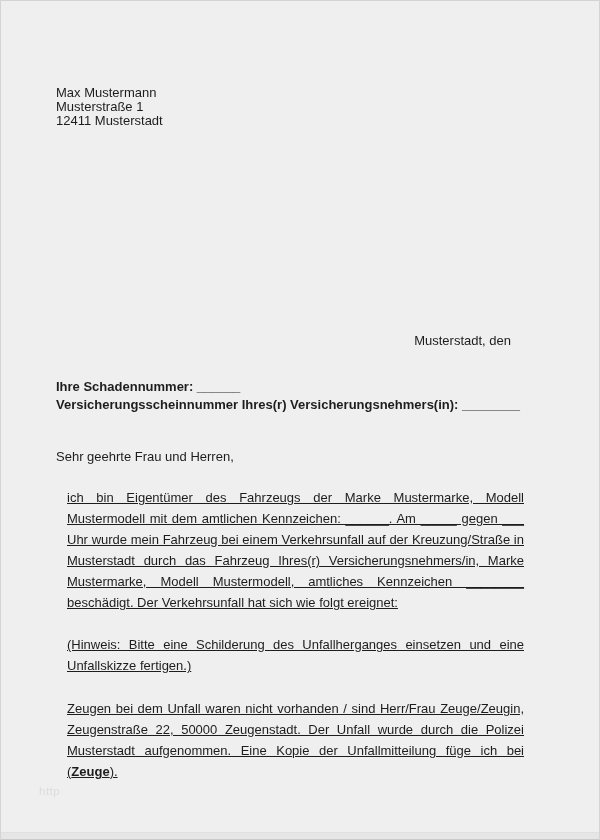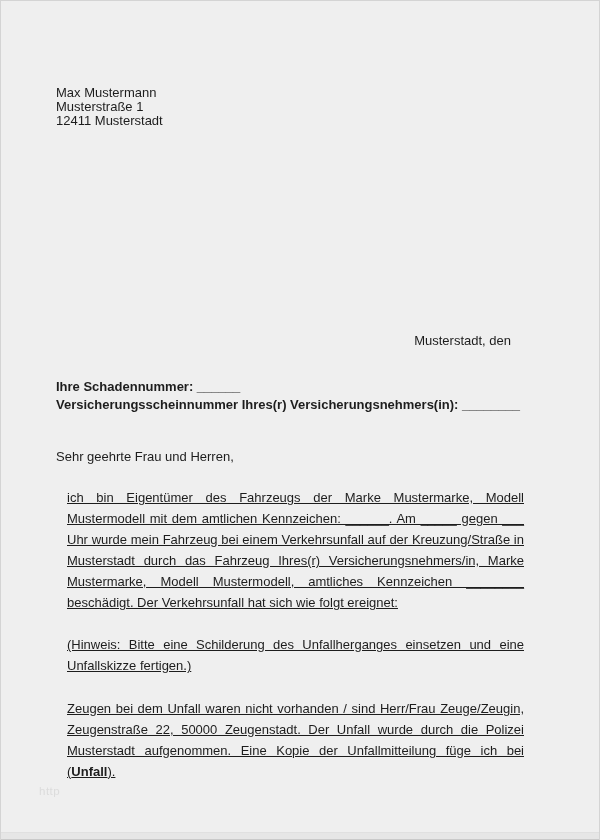--- a/index.html
+++ b/index.html
@@ -64,19 +64,19 @@
     <div>Ihre Schadennummer: ______</div>
     <div>Versicherungsscheinnummer Ihres(r) Versicherungsnehmers(in): ________</div>
   </div>
 
   <div class="salutation">Sehr geehrte Frau und Herren,</div>
 
   <div class="para para-1">ich bin Eigentümer des Fahrzeugs der Marke Mustermarke, Modell Mustermodell mit dem amtlichen Kennzeichen: ______. Am _____ gegen ___ Uhr wurde mein Fahrzeug bei einem Verkehrsunfall auf der Kreuzung/Straße in Musterstadt durch das Fahrzeug Ihres(r) Versicherungsnehmers/in, Marke Mustermarke, Modell Mustermodell, amtliches Kennzeichen ________ beschädigt. Der Verkehrsunfall hat sich wie folgt ereignet:</div>
 
   <div class="para para-2">(Hinweis: Bitte eine Schilderung des Unfallherganges einsetzen und eine Unfallskizze fertigen.)</div>
 
-  <div class="para para-3"><span>Zeugen bei dem Unfall waren nicht vorhanden / sind Herr/Frau Zeuge/Zeugin, Zeugenstraße 22, 50000 Zeugenstadt. Der Unfall wurde durch die Polizei Musterstadt aufgenommen. Eine Kopie der Unfallmitteilung füge ich bei (</span><span class="bold-inline">Unfall</span><span>).</span></div>
+  <div class="para para-3"><span>Zeugen bei dem Unfall waren nicht vorhanden / sind Herr/Frau Zeuge/Zeugin, Zeugenstraße 22, 50000 Zeugenstadt. Der Unfall wurde durch die Polizei Musterstadt aufgenommen. Eine Kopie der Unfallmitteilung füge ich bei (</span><span class="bold-inline">Zeuge</span><span>).</span></div>
 
   <div class="watermark">http</div>
 
   <div class="bottom-bar"></div>
 
 </div>
 
 </body></html>

